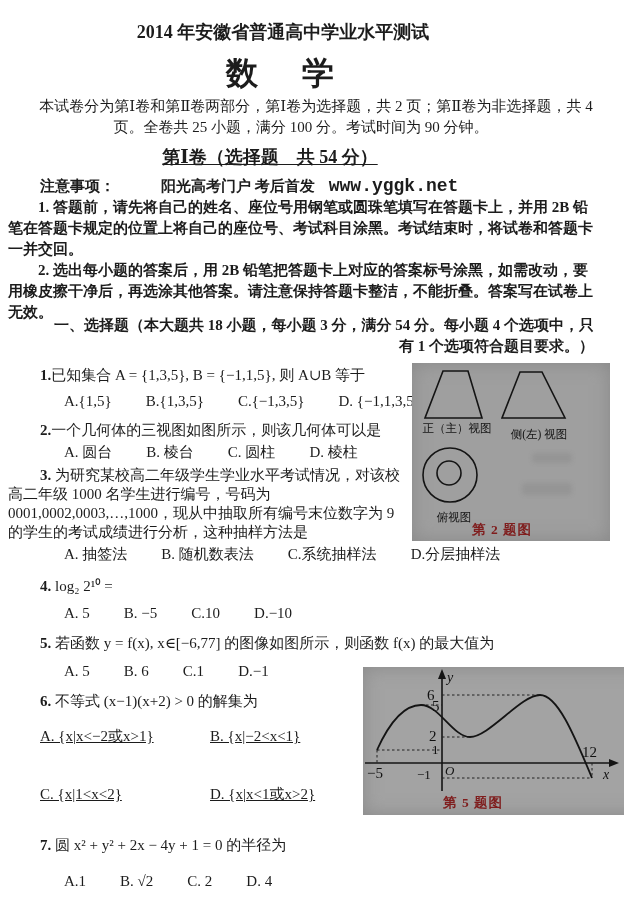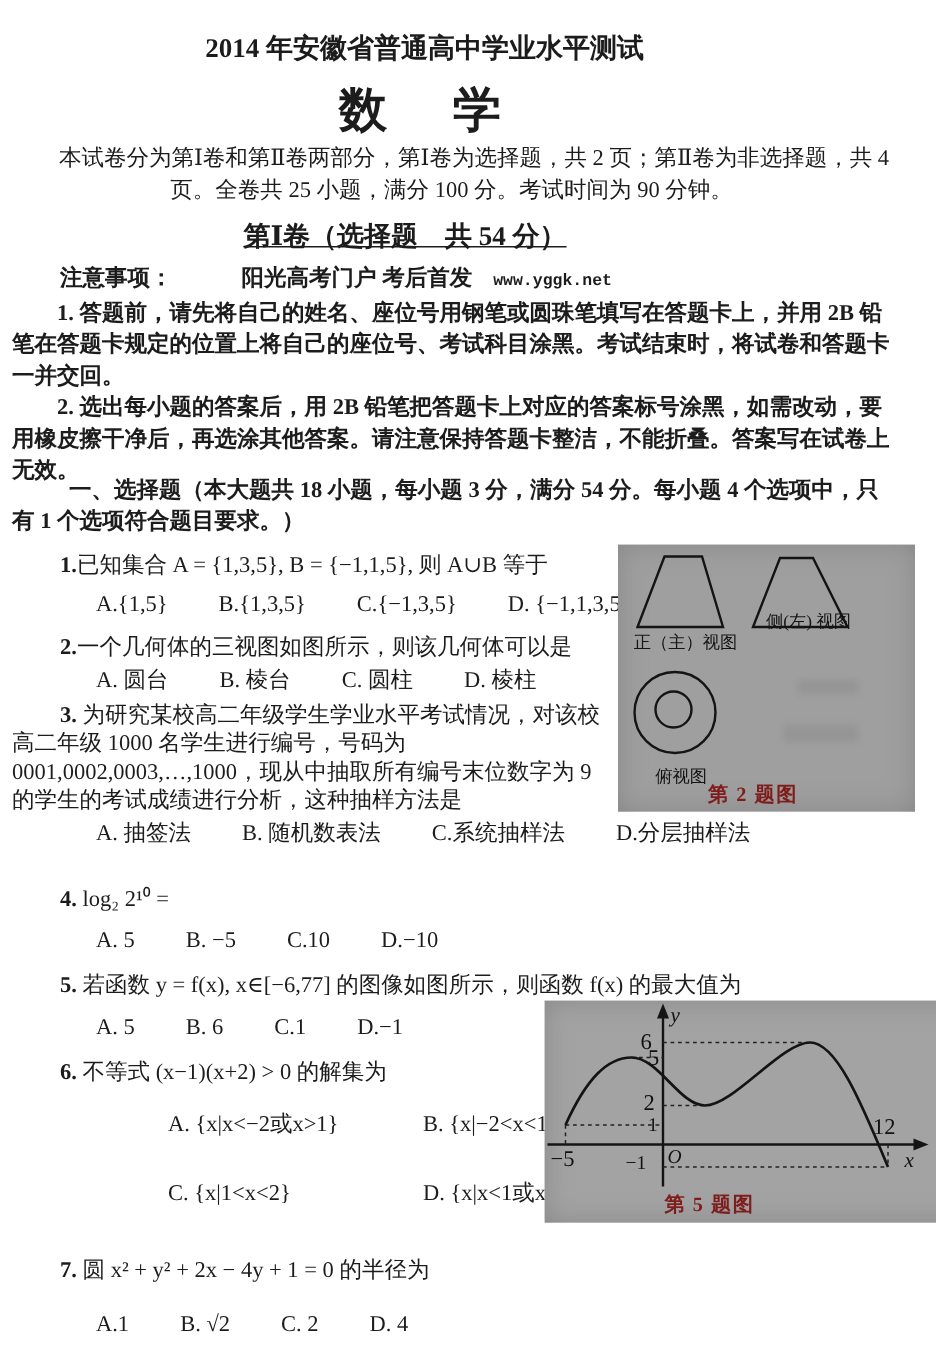--- a/index.html
+++ b/index.html
@@ -28,48 +28,48 @@
   }
   .section-heading{
     width:540px;margin:6px 0 0 0;
     font-size:18px;font-weight:700;line-height:26px;text-decoration:underline;
   }
   .notice-line{
     margin:6px 0 0 40px;line-height:21px;font-weight:700;
   }
   .notice-line .gap{display:inline-block;width:46px;}
   .notice-line .gap2{display:inline-block;width:14px;}
-  .notice-url{font-family:"Liberation Mono","DejaVu Sans Mono",monospace;font-size:11px;}
+  .notice-url{font-family:"Liberation Mono","DejaVu Sans Mono",monospace;font-size:18px;}
   .notice-item{
     margin:0 0 0 8px;width:586px;
     text-indent:30px;line-height:21px;font-weight:700;
   }
   .part-heading{
     margin:0 0 0 8px;width:586px;
-    text-indent:38px;line-height:21px;font-weight:700;
+    text-indent:38px;line-height:21px;font-weight:700;text-align:right;
   }
   .q{position:relative;}
   .stem{
     margin:0 0 0 8px;text-indent:32px;line-height:24px;
   }
   .stem .qnum{font-weight:700;}
   .stem-wrap{width:398px;line-height:19px;}
   .opts{
     margin:0 0 0 64px;line-height:20px;
   }
   .opts .opt{display:inline-block;margin-right:34px;}
   .opts-grid{
     display:grid;grid-template-columns:170px auto;
-    row-gap:20px;margin-left:112px;width:340px;line-height:26px;
+    row-gap:32px;margin-left:40px;width:340px;line-height:26px;text-decoration:underline;
   }
   
   .mt-q1{margin-top:6px;}  .mt-q1o{margin-top:4px;}
   .mt-q2{margin-top:7px;}  .mt-q2o{margin-top:0;}
   .mt-q3{margin-top:4px;}  .mt-q3o{margin-top:2px;}
-  .mt-q4{margin-top:22px;font-family:Liberation Serif, serif;} .mt-q4o{margin-top:5px;}
+  .mt-q4{margin-top:10px;font-family:Liberation Serif, serif;} .mt-q4o{margin-top:5px;}
   .mt-q5{margin-top:8px;}  .mt-q5o{margin-top:6px;}
   .mt-q6{margin-top:8px;}  .mt-q6o{margin-top:10px;}
   .mt-q7{margin-top:26px;} .mt-q7o{margin-top:14px;}
   .mt-part{margin-top:-8px;}
 
   
   .figure{
     position:absolute;background:#9f9f9f;
     box-shadow:inset 0 0 18px rgba(120,120,120,.6);
     padding-left:32px;
@@ -79,21 +79,21 @@
   .figure svg{position:absolute;left:0;top:0;}
   .fig-label{
     position:absolute;font-size:11.5px;color:#141414;
     text-align:center;white-space:nowrap;
   }
   .fig-caption{
     position:absolute;font-size:13.5px;color:#7f1d1d;
     text-align:center;font-weight:700;letter-spacing:1px;
   }
   .q2-front{left:2px;top:58px;width:86px;}
-  .q2-side{left:90px;top:44px;width:74px;}
+  .q2-side{left:90px;top:64px;width:74px;}
   .q2-top{left:10px;top:147px;width:64px;}
   .q2-cap{left:30px;top:158px;width:120px;}
   .q5-cap{left:45px;top:127px;width:130px;}
   .tick{
     position:absolute;font-size:13px;color:#111;
     font-family:"Liberation Serif",serif;white-space:nowrap;
   }
   .tick.it{font-style:italic;font-size:14px;}
   .t-y6{left:64px;top:20px;font-size:15px;}
   .t-y5{left:69px;top:31px;font-size:15px;}

